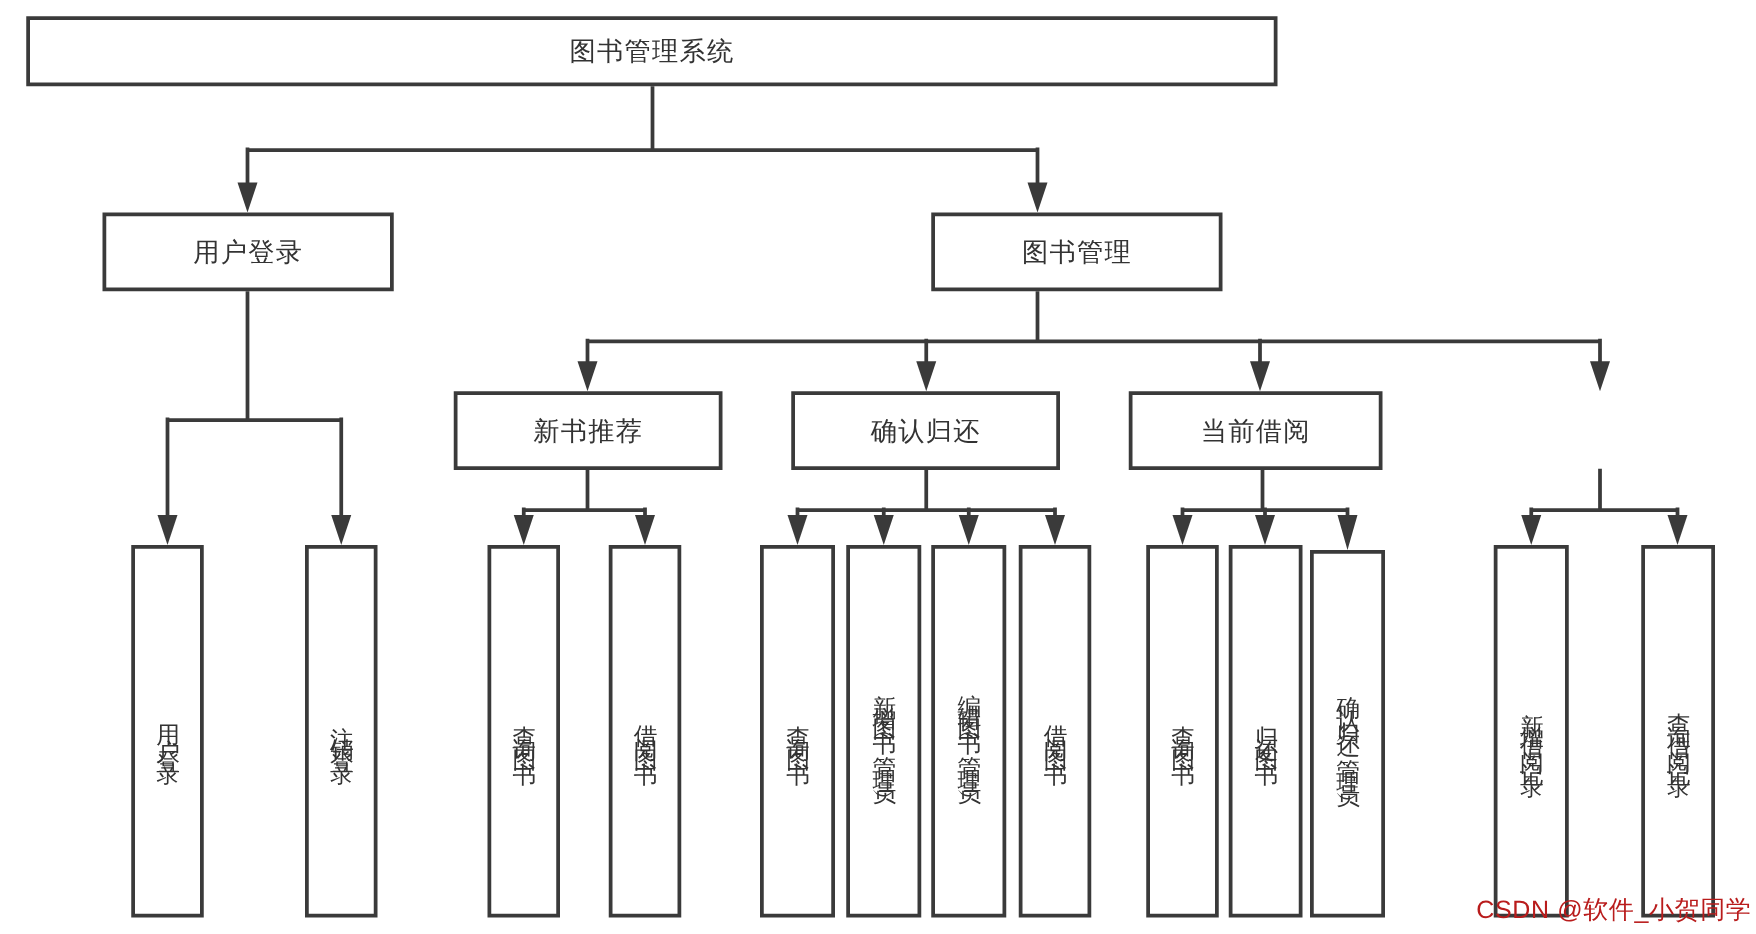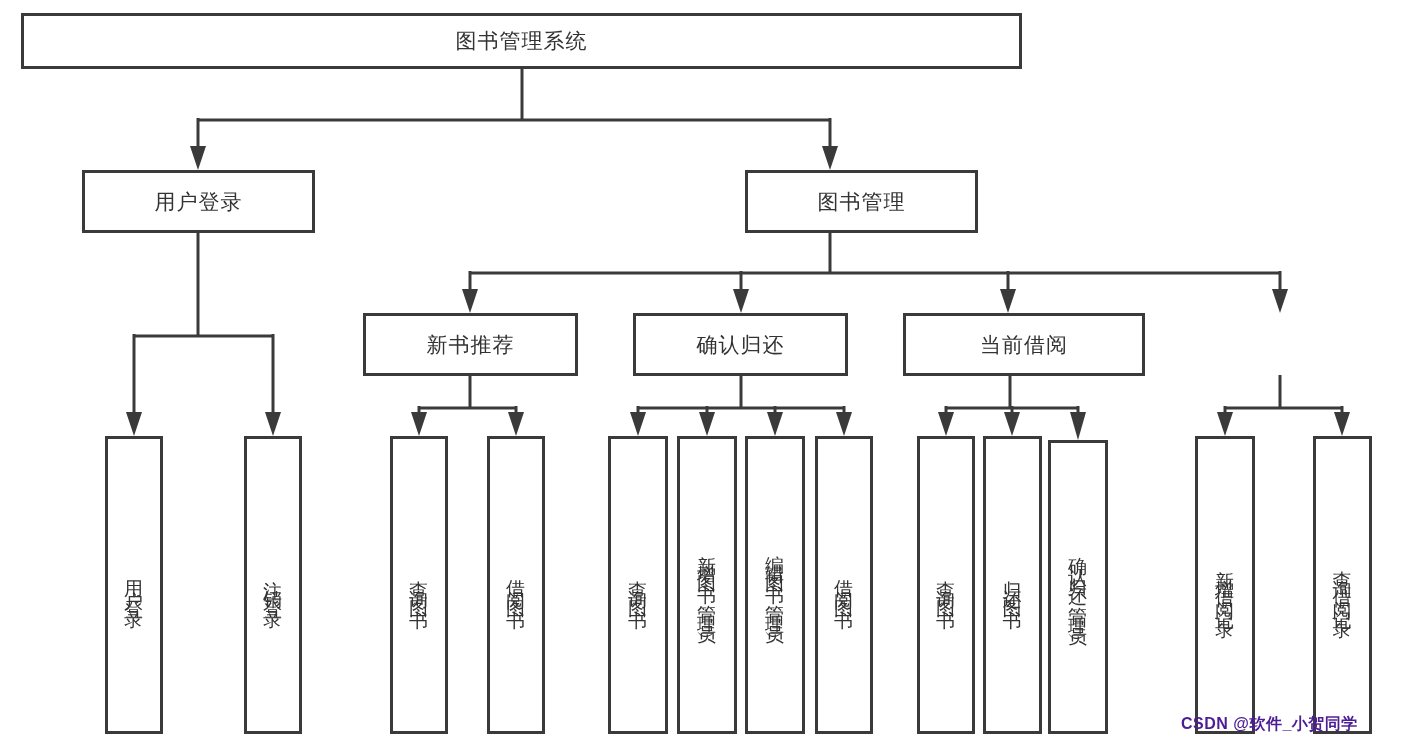--- a/index.html
+++ b/index.html
@@ -38,26 +38,25 @@
     writing-mode: vertical-rl;
     text-orientation: mixed;
     font-size: 19px;
     letter-spacing: 10px;
     line-height: 1;
   }
   .watermark {
     position: absolute;
     left: 1181px;
     top: 714px;
-    font-size: 16px;
-    color: #4c1d95;
+    font-size: 20px;
+    color: #b91c1c;
     letter-spacing: 0.5px;
     white-space: nowrap;
     z-index: 3;
-    font-weight: bold;
   }
   .cline { stroke: #3a3a3a; stroke-width: 3; fill: none; }
   .ahead { fill: #3a3a3a; stroke: none; }
 </style>
 </head>
 <body>
 
 <div id="canvas">
 
   <svg id="connectors" viewBox="0 0 1405 747" xmlns="http://www.w3.org/2000/svg">
@@ -122,21 +121,21 @@
     <polygon class="ahead" points="1334,412 1350,412 1342,436"></polygon>
   </svg>
 
   <div class="node hnode" style="left:21px; top:13px; width:1001px; height:56px;">图书管理系统</div>
 
   <div class="node hnode" style="left:82px; top:170px; width:233px; height:63px;">用户登录</div>
   <div class="node hnode" style="left:713px; top:170px; width:233px; height:63px;margin-left:32px;">图书管理</div>
 
   <div class="node hnode" style="left:363px; top:313px; width:215px; height:63px;">新书推荐</div>
   <div class="node hnode" style="left:633px; top:313px; width:215px; height:63px;">确认归还</div>
-  <div class="node hnode" style="left:903px; top:313px; width:242px; height:63px;">当前借阅</div>
+  <div class="node hnode" style="left:903px; top:313px; width:203px; height:63px;">当前借阅</div>
 
   <div class="node vnode" style="left:105px; width:58px;">用户登录</div>
   <div class="node vnode" style="left:244px; width:58px;">注销登录</div>
 
   <div class="node vnode" style="left:390px; width:58px;">查询图书</div>
   <div class="node vnode" style="left:487px; width:58px;">借阅图书</div>
 
   <div class="node vnode" style="left:608px; width:60px;">查询图书</div>
   <div class="node vnode" style="left:677px; width:60px;">新增图书（管理员）</div>
   <div class="node vnode" style="left:745px; width:60px;">编辑图书（管理员）</div>

